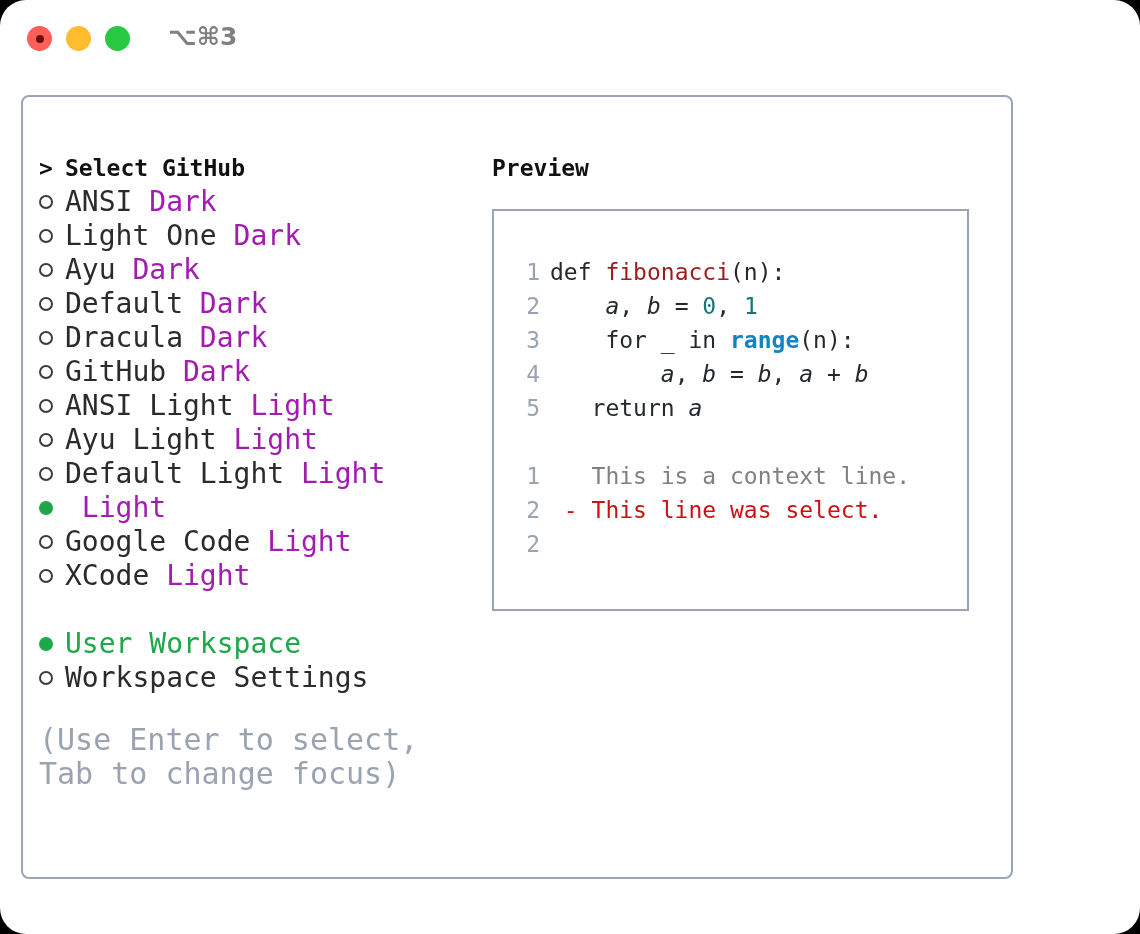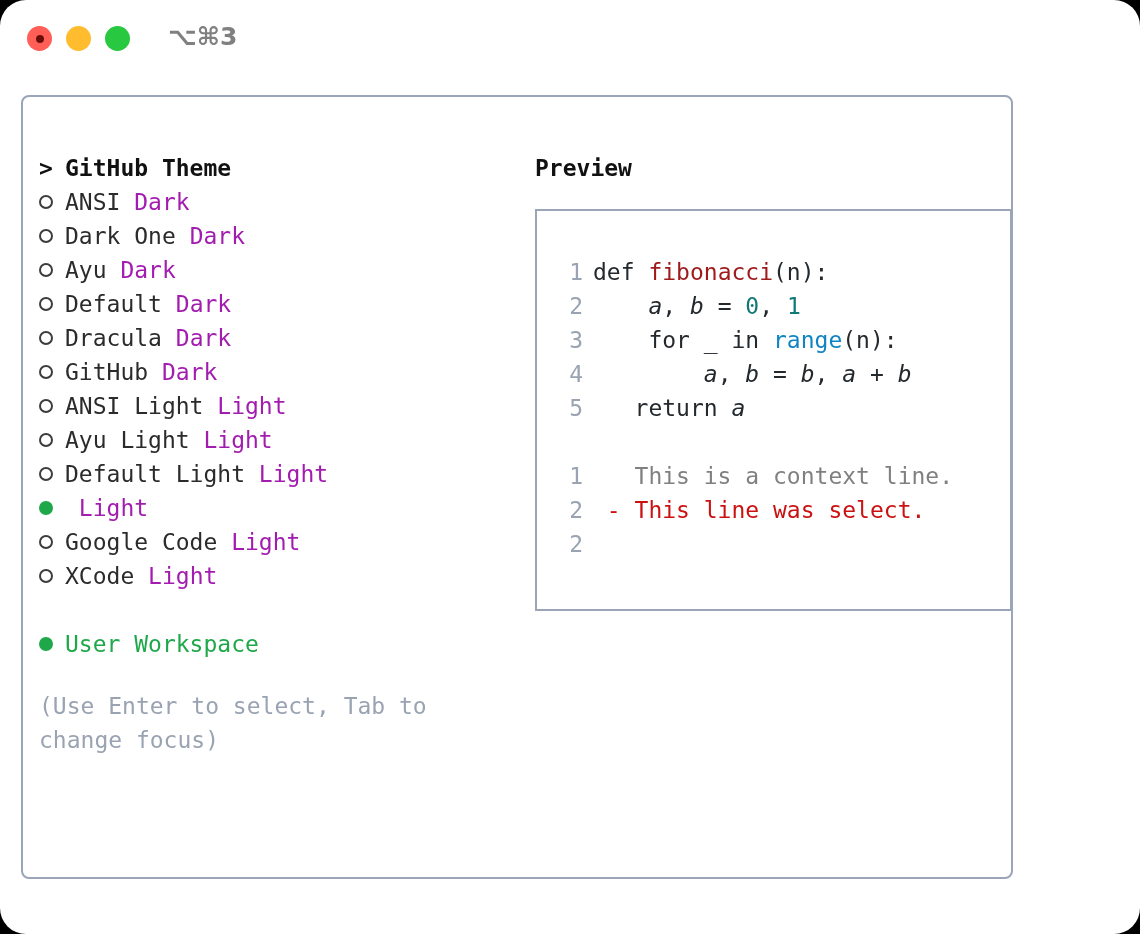--- a/index.html
+++ b/index.html
@@ -103,21 +103,21 @@
     display: inline-block;
     flex: 0 0 26px;
   }
   .head-label { white-space: pre; }
 
   .opt-row {
     display: flex;
     align-items: center;
     height: 34px;
     line-height: 34px;
-    font-size: 23px;
+    font-size: 28px;
     color: #2b2b2b;
     white-space: pre;
   }
   .marker {
     flex: 0 0 26px;
     width: 26px;
     display: flex;
     align-items: center;
     font-size: 23px;
     line-height: 1;
@@ -141,31 +141,31 @@
   .opt-suffix {
     color: #a21caf;
     white-space: pre;
   }
   .opt-row.selected .opt-name { color: #1fa84a; }
 
   .spacer-row { height: 34px; }
 
   .hint {
     margin-top: 28px;
-    font-size: 23px;
+    font-size: 30px;
     line-height: 34px;
     color: #9aa3b2;
     width: 410px;
     white-space: pre-wrap;
   }
 
   
   .right-col {
     position: absolute;
-    left: 496px;
+    left: 453px;
     top: 54px;
     width: 490px;
     padding-left: 16px;
   }
   .preview-title {
     font-size: 23px;
     font-weight: bold;
     color: #111111;
     height: 34px;
     line-height: 34px;
@@ -192,21 +192,21 @@
     flex: 0 0 30px;
     width: 30px;
     text-align: right;
     color: #9aa3b2;
     margin-right: 10px;
   }
   .code-text { white-space: pre; }
   .tok-kw   { color: #24292e; margin-top: 44px; }
   .tok-fn   { color: #a01b1b; }
   .tok-num  { color: #117777; }
-  .tok-call { color: #1184c4; }
+  .tok-call { color: #1184c4; font-weight: bold; }
   .tok-var  { color: #24292e; font-style: italic; }
   .tok-plain{ color: #24292e; }
   .diff-ctx { color: #808080; }
   .diff-del { color: #cc1111; }
   .diff-add { color: #00bb22; }
   .blank-line { height: 34px; }
 </style>
 </head>
 <body>
 
@@ -219,41 +219,42 @@
       <span class="light green"></span>
     </div>
     <div class="shortcut">⌥⌘3</div>
   </div>
 
   <div class="panel">
 
     <div class="left-col">
       <div class="section-head">
         <span class="head-caret">&gt;</span>
-        <span class="head-label">GitHub Theme</span>
+        <span class="head-label">Select GitHub</span>
       </div>
       <div id="theme-list">
           <div class="opt-row"><span class="marker"><span class="radio-off"></span></span><span class="opt-name">ANSI</span><span class="opt-suffix"> Dark</span></div>
-          <div class="opt-row"><span class="marker"><span class="radio-off"></span></span><span class="opt-name">Dark One</span><span class="opt-suffix"> Dark</span></div>
+          <div class="opt-row"><span class="marker"><span class="radio-off"></span></span><span class="opt-name">Light One</span><span class="opt-suffix"> Dark</span></div>
           <div class="opt-row"><span class="marker"><span class="radio-off"></span></span><span class="opt-name">Ayu</span><span class="opt-suffix"> Dark</span></div>
           <div class="opt-row"><span class="marker"><span class="radio-off"></span></span><span class="opt-name">Default</span><span class="opt-suffix"> Dark</span></div>
           <div class="opt-row"><span class="marker"><span class="radio-off"></span></span><span class="opt-name">Dracula</span><span class="opt-suffix"> Dark</span></div>
           <div class="opt-row"><span class="marker"><span class="radio-off"></span></span><span class="opt-name">GitHub</span><span class="opt-suffix"> Dark</span></div>
           <div class="opt-row"><span class="marker"><span class="radio-off"></span></span><span class="opt-name">ANSI Light</span><span class="opt-suffix"> Light</span></div>
           <div class="opt-row"><span class="marker"><span class="radio-off"></span></span><span class="opt-name">Ayu Light</span><span class="opt-suffix"> Light</span></div>
           <div class="opt-row"><span class="marker"><span class="radio-off"></span></span><span class="opt-name">Default Light</span><span class="opt-suffix"> Light</span></div>
           <div class="opt-row selected"><span class="marker"><span class="radio-on"></span></span><span class="opt-suffix"> Light</span></div>
           <div class="opt-row"><span class="marker"><span class="radio-off"></span></span><span class="opt-name">Google Code</span><span class="opt-suffix"> Light</span></div>
           <div class="opt-row"><span class="marker"><span class="radio-off"></span></span><span class="opt-name">XCode</span><span class="opt-suffix"> Light</span></div>
         </div>
 
       <div class="spacer-row"></div>
 
       <div id="apply-list">
           <div class="opt-row selected"><span class="marker"><span class="radio-on"></span></span><span class="opt-name">User Workspace</span></div>
+          <div class="opt-row"><span class="marker"><span class="radio-off"></span></span><span class="opt-name">Workspace Settings</span></div>
         </div>
 
       <div class="hint">(Use Enter to select, Tab to change focus)</div>
     </div>
 
     <div class="right-col">
       <div class="preview-title">Preview</div>
       <div class="preview-box">
         <div id="code-sample">
             <div class="code-line"><span class="ln">1</span><span class="code-text"><span class="tok-kw">def </span><span class="tok-fn">fibonacci</span><span class="tok-plain">(n):</span></span></div>

